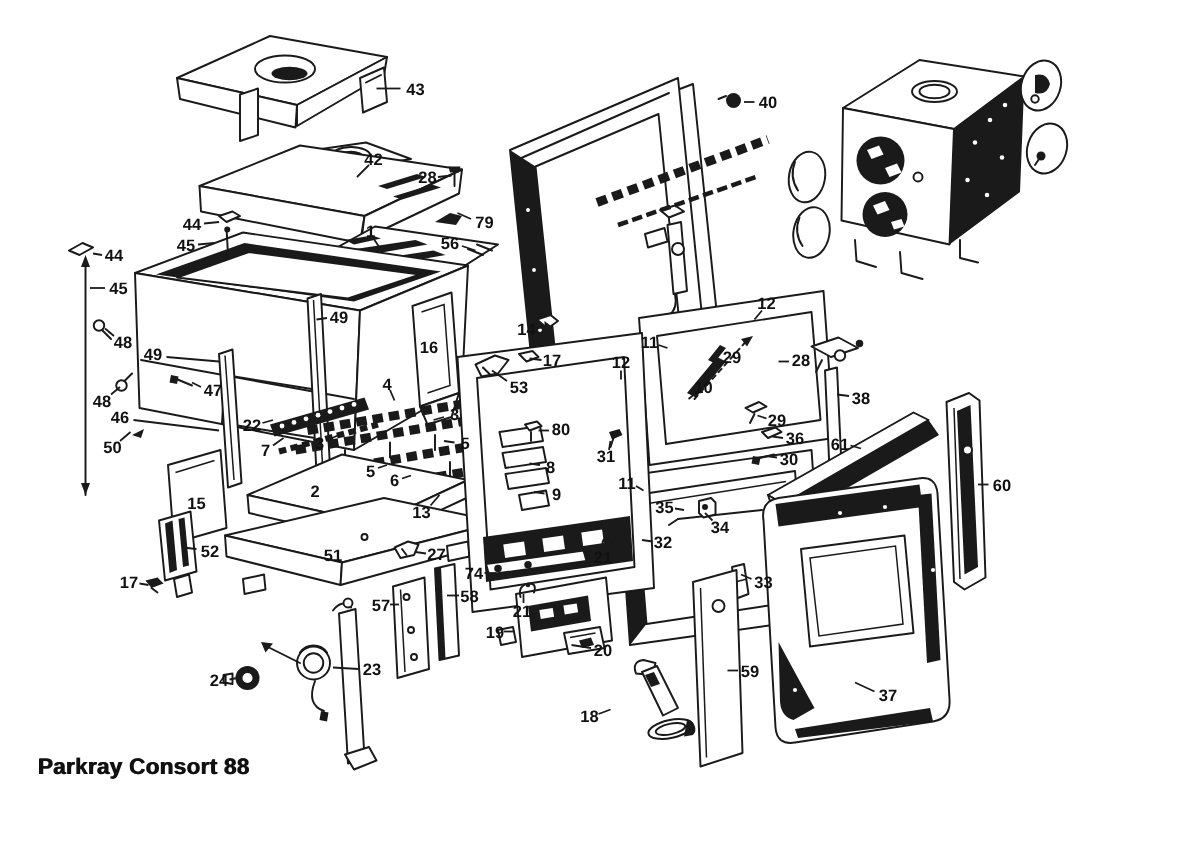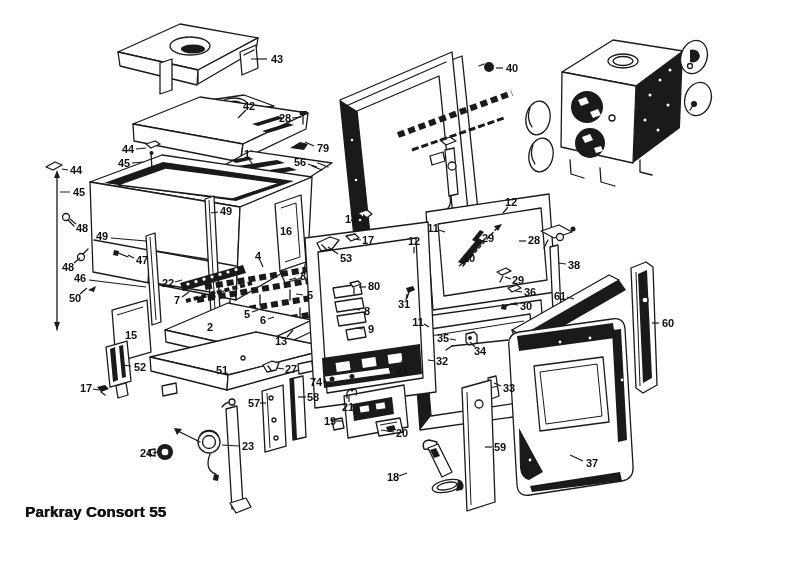--- a/index.html
+++ b/index.html
@@ -1,17 +1,17 @@
 <!DOCTYPE html>
 <html><head>
 <meta charset="utf-8">
 <style>
   html,body{margin:0;padding:0;background:#fff;}
   .page{position:relative;width:800px;height:569px;background:#fff;overflow:hidden;
-        font-family:"Liberation Sans",sans-serif;border-radius:28px;}
+        font-family:"Liberation Sans",sans-serif;}
   svg{position:absolute;left:0;top:0;}
   
   .s{stroke:#1a1a1a;fill:none;stroke-width:1.3;stroke-linejoin:round;stroke-linecap:round;}
   .f{stroke:#1a1a1a;fill:#ffffff;stroke-width:1.3;stroke-linejoin:round;}
   .d{fill:#1a1a1a;stroke:none;}
   .w{fill:#ffffff;stroke:none;}
   .bar{stroke:#1a1a1a;fill:none;stroke-width:6;stroke-dasharray:7 4;}
   .bar2{stroke:#1a1a1a;fill:none;stroke-width:4;stroke-dasharray:5 3;}
   .bar3{stroke:#1a1a1a;fill:none;stroke-width:3;stroke-dasharray:7 3;}
   .thin{stroke:#1a1a1a;fill:none;stroke-width:1;}
@@ -507,14 +507,14 @@
         <line x1="353" y1="239" x2="361" y2="240" class="leader"></line>
         <text x="368" y="244" class="callout">17</text>
         <line x1="328" y1="247" x2="338" y2="254" class="leader"></line>
         <text x="346" y="262" class="callout">53</text>
         <text x="286" y="235" class="callout">16</text>
         <line x1="424" y1="324" x2="429" y2="327" class="leader"></line>
         <text x="418" y="326" class="callout">11</text>
       </g>
   </svg>
 
-  <div class="caption">Parkray Consort 55</div>
+  <div class="caption">Parkray Consort 88</div>
 </div>
 
 </body></html>

